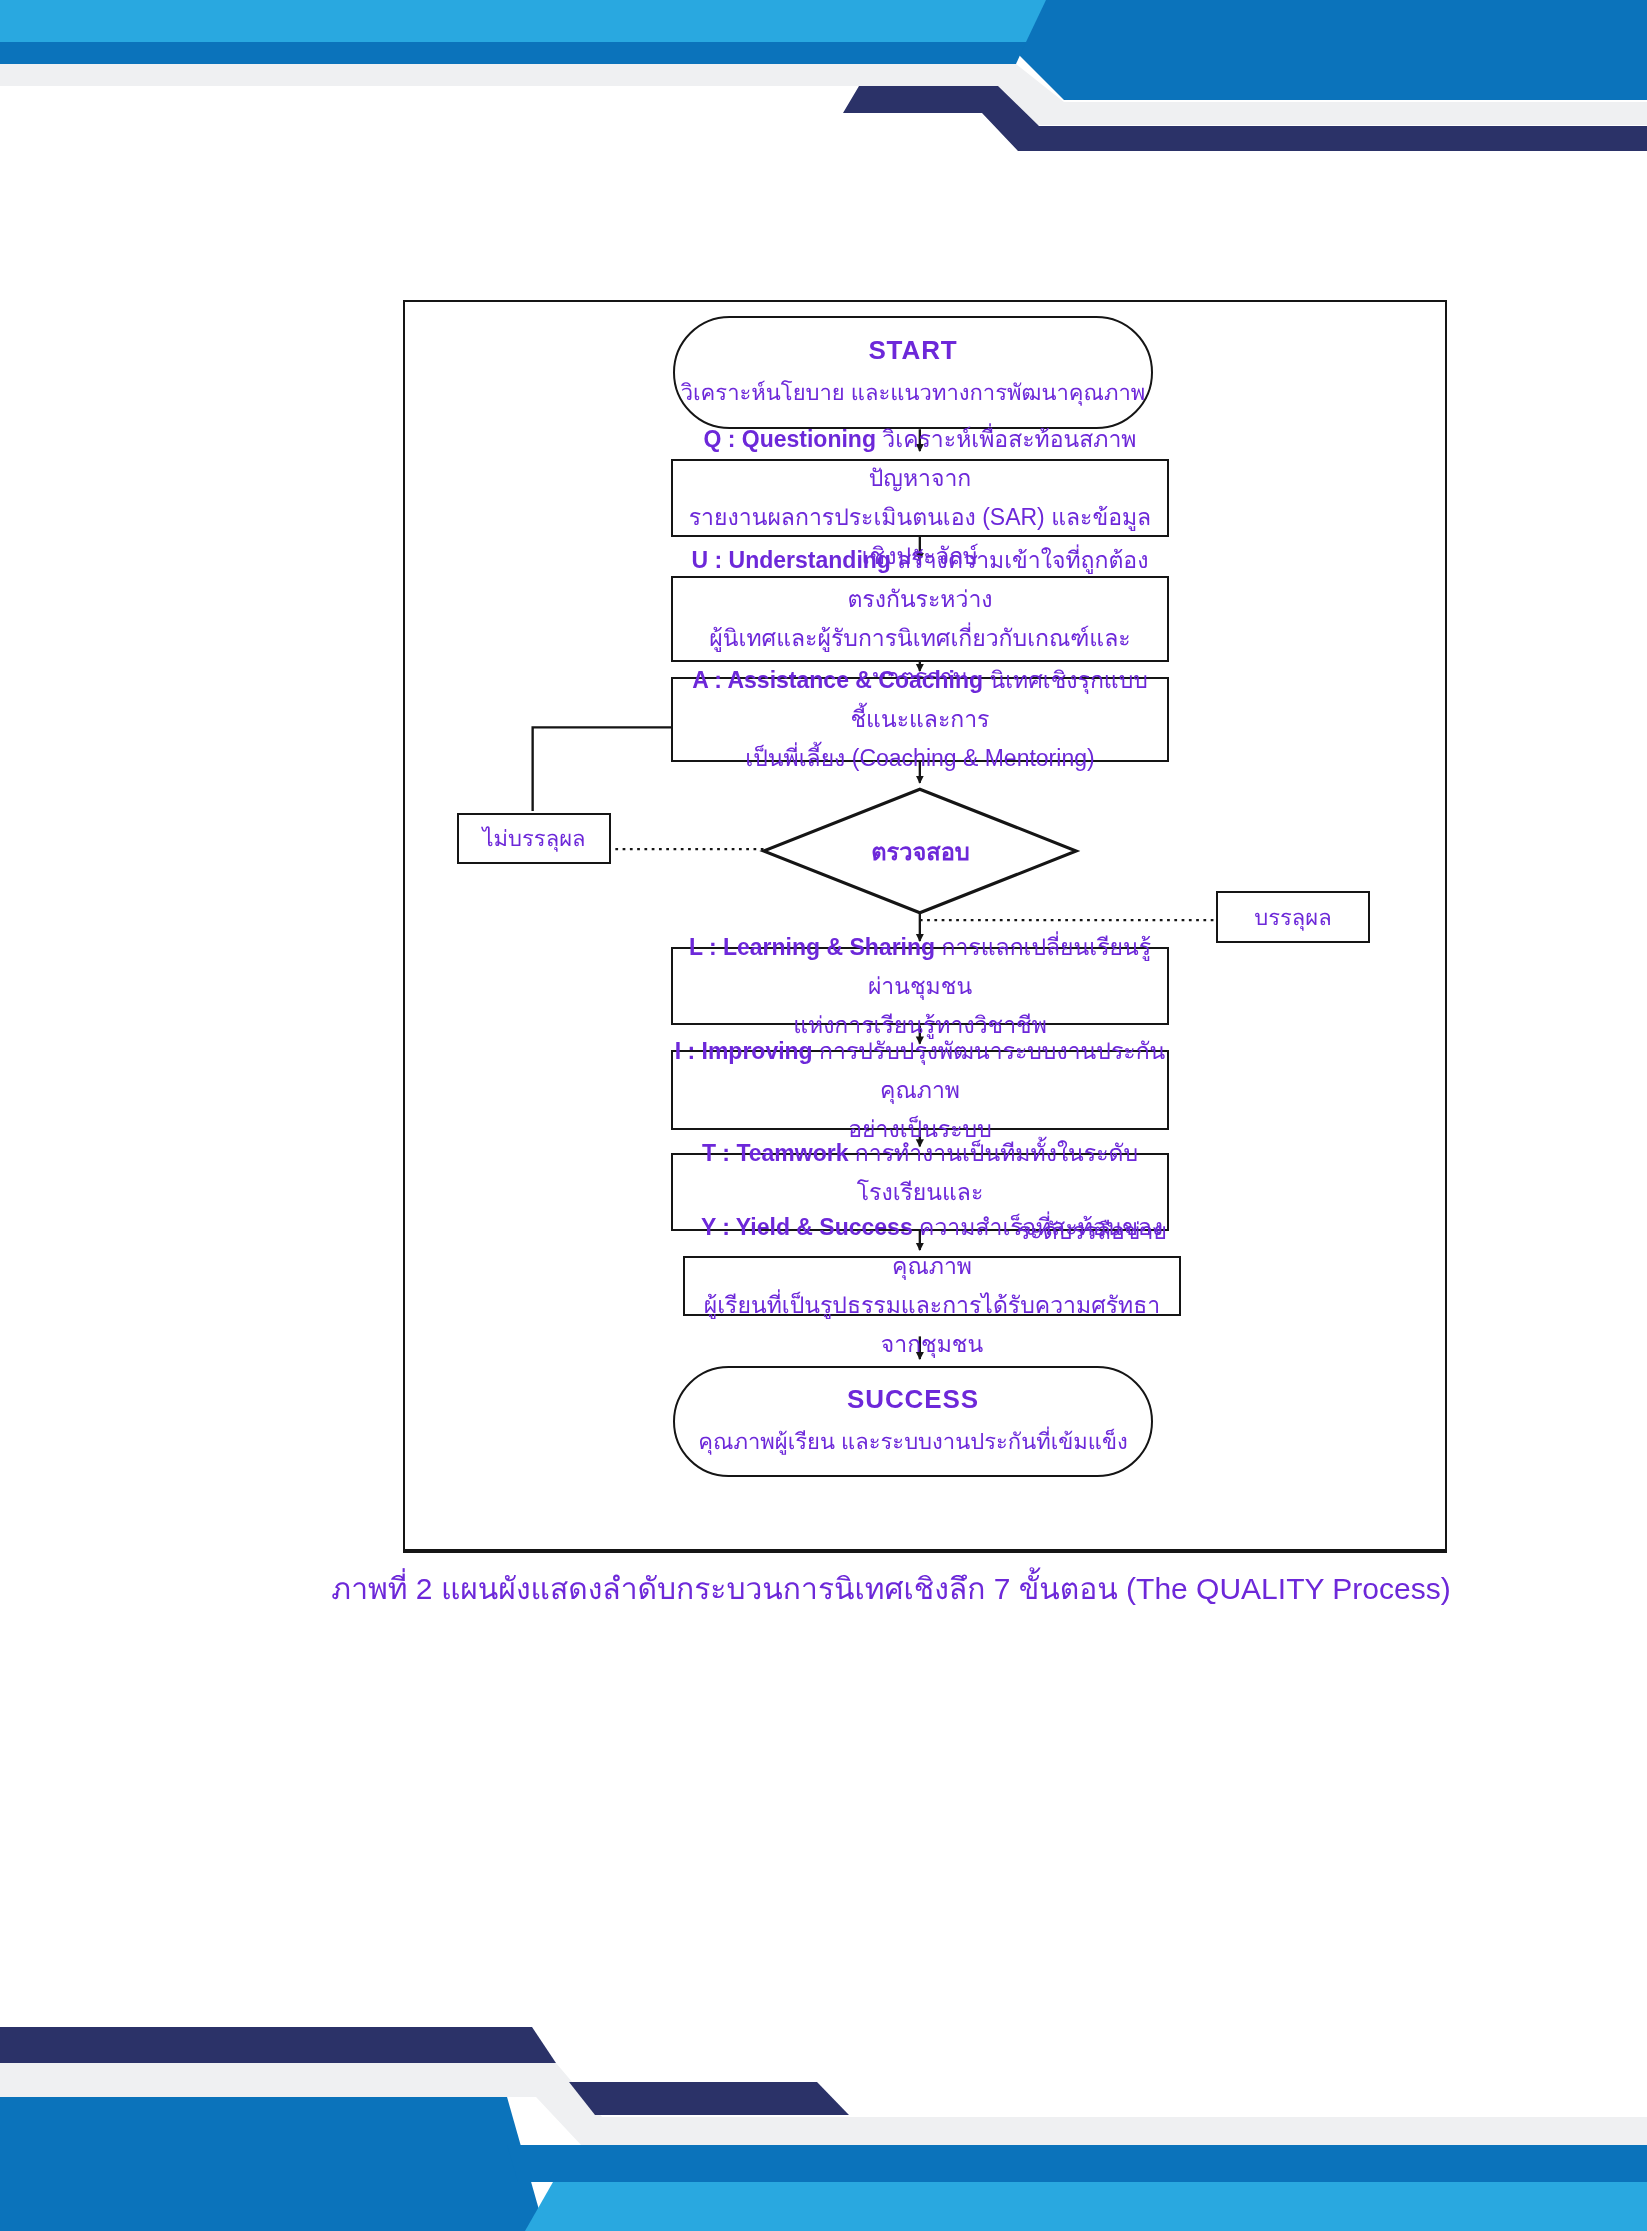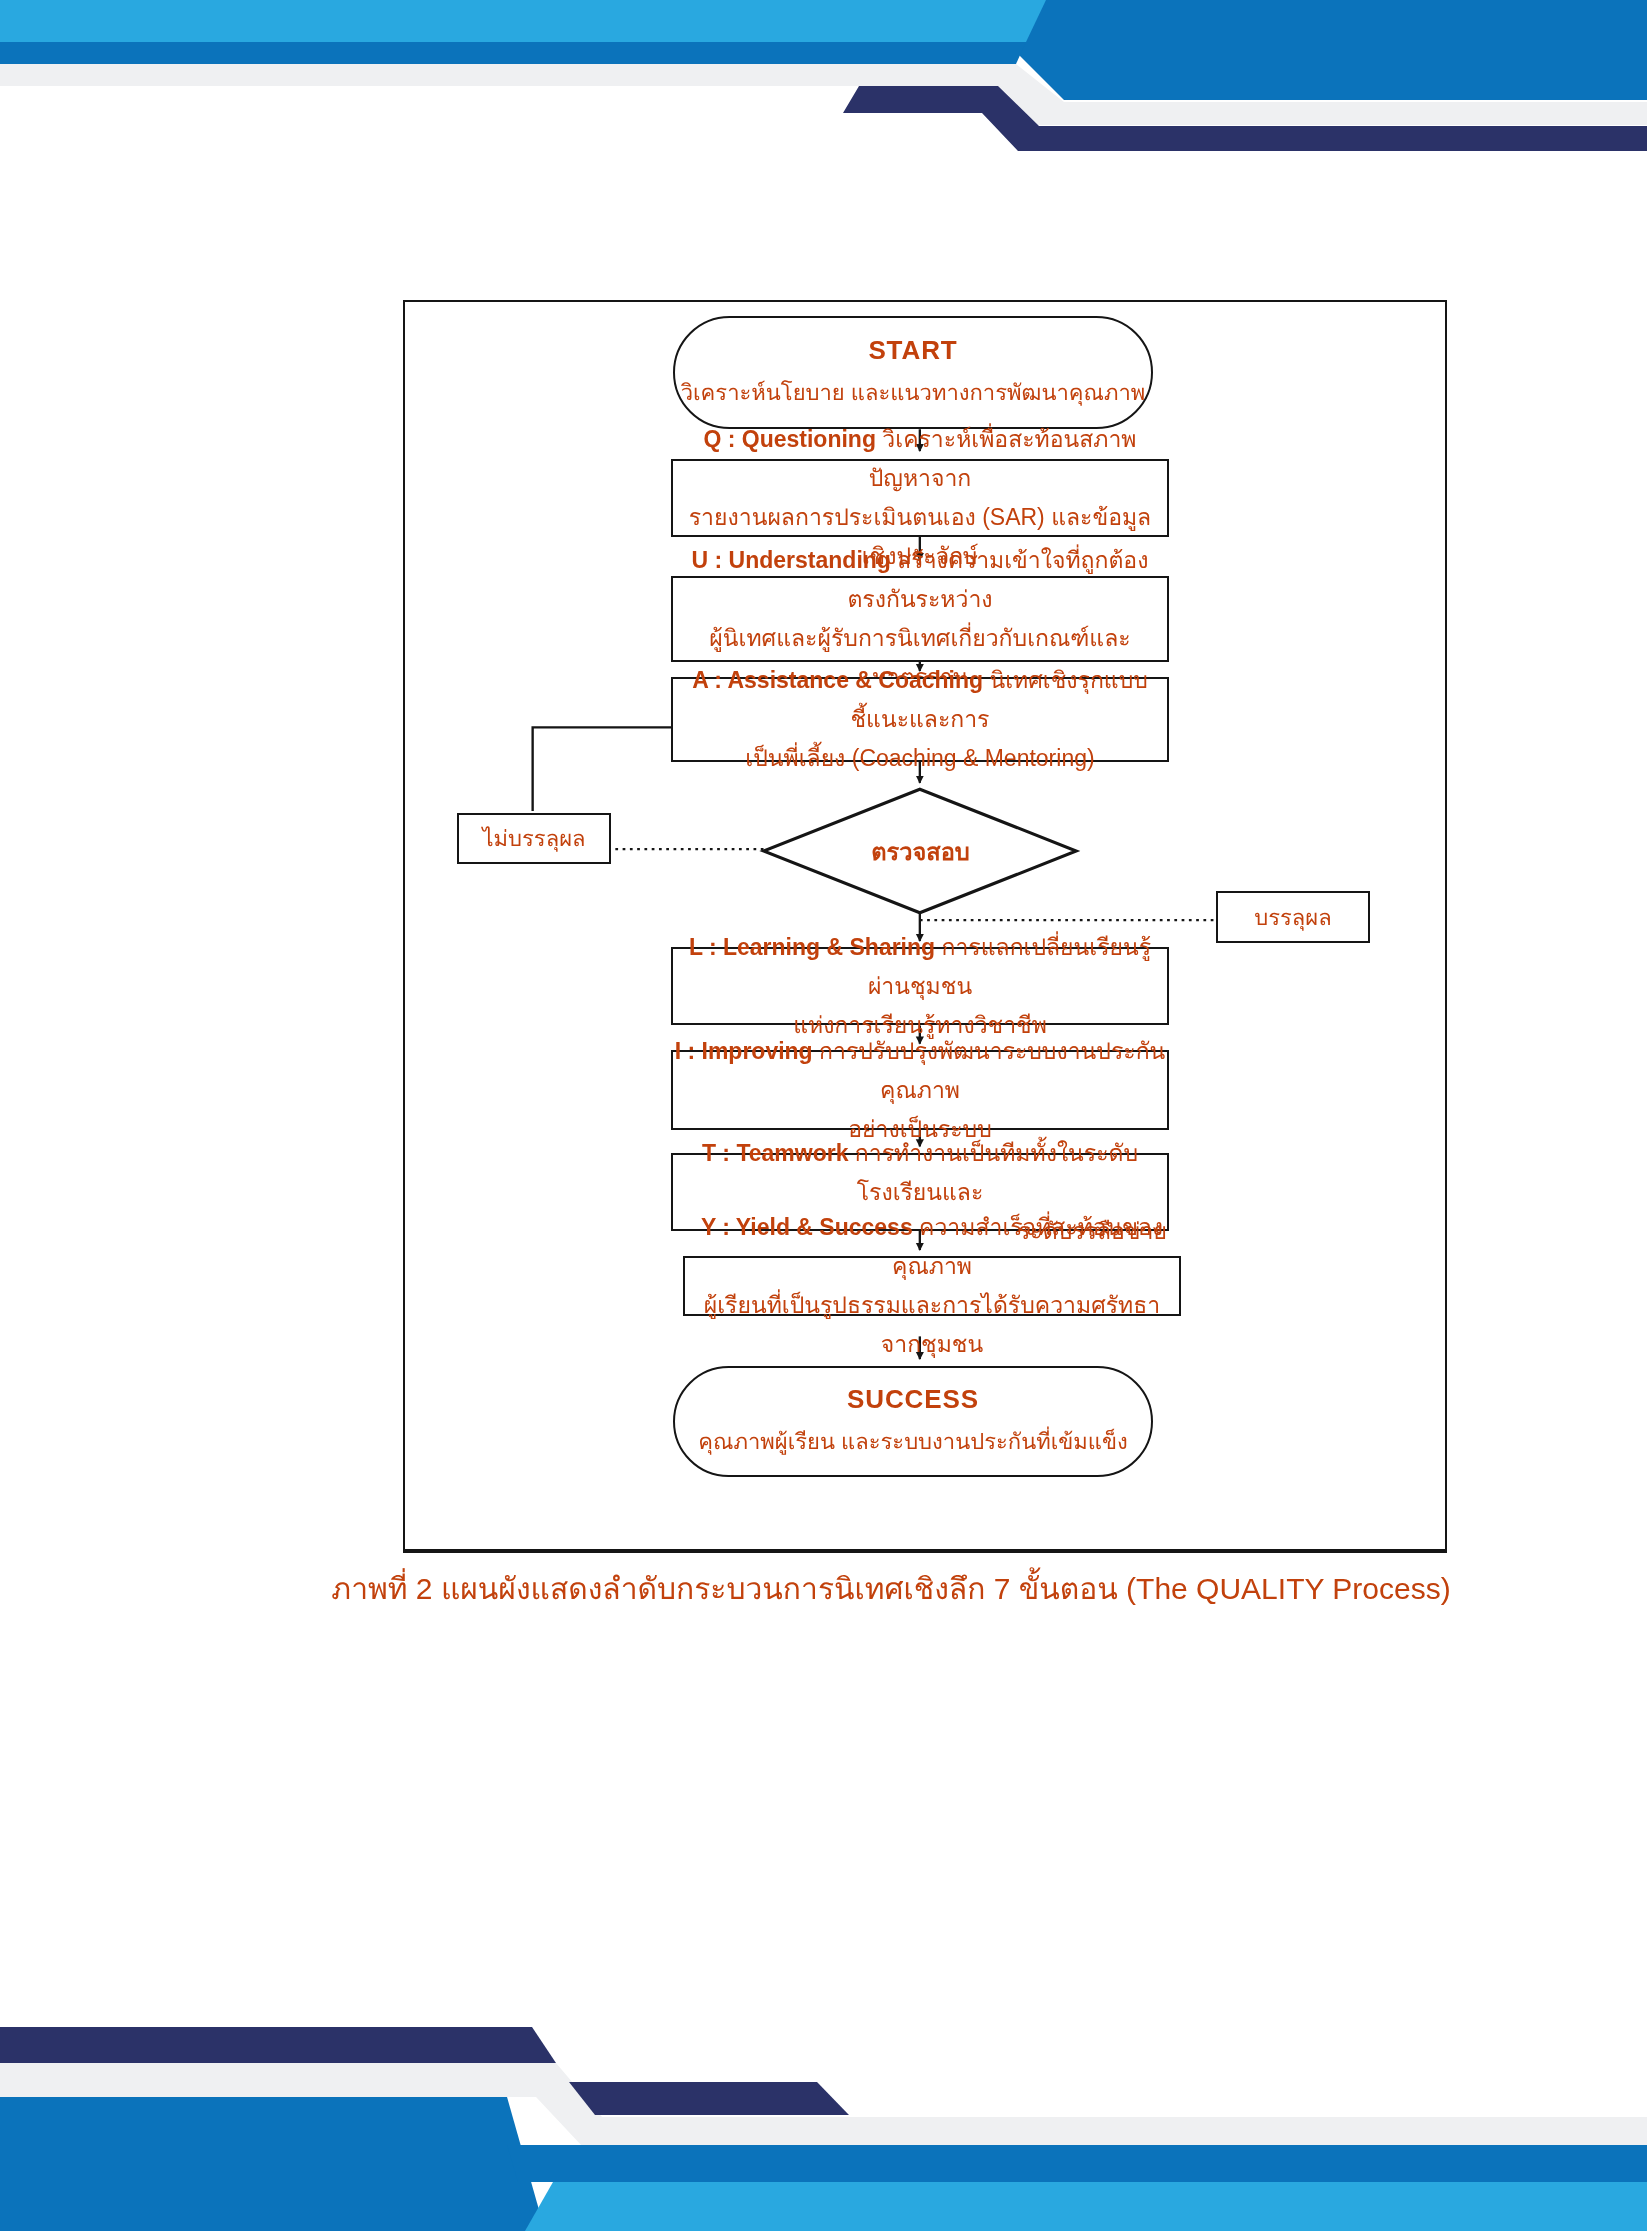--- a/index.html
+++ b/index.html
@@ -3,21 +3,21 @@
 <meta charset="utf-8">
 <style>
   html, body { margin: 0; padding: 0; background: #ffffff; }
   #page {
     position: relative;
     width: 1647px;
     height: 2231px;
     background: #ffffff;
     overflow: hidden;
     font-family: "Liberation Sans", sans-serif;
-    color: #c2410c;
+    color: #6d28d9;
   }
   .band { position: absolute; left: 0; width: 1647px; }
   #header-decor { top: 0; height: 155px; }
   #footer-decor { top: 2027px; height: 204px; }
   .shape { position: absolute; inset: 0; }
 
   
   .hdr-gray   { background: #EFF0F2; clip-path: polygon(0 64px, 1016px 64px, 1064px 102px, 1647px 102px, 1647px 125px, 1026px 125px, 977px 86px, 0 86px); }
   .hdr-navy   { background: #2B3268; clip-path: polygon(859px 86px, 998px 86px, 1039px 126px, 1647px 126px, 1647px 151px, 1018px 151px, 982px 113px, 843px 113px); }
   .hdr-bigblue{ background: #0B73BB; clip-path: polygon(1026px 0, 1647px 0, 1647px 100px, 1064px 100px, 1006px 42px); }

